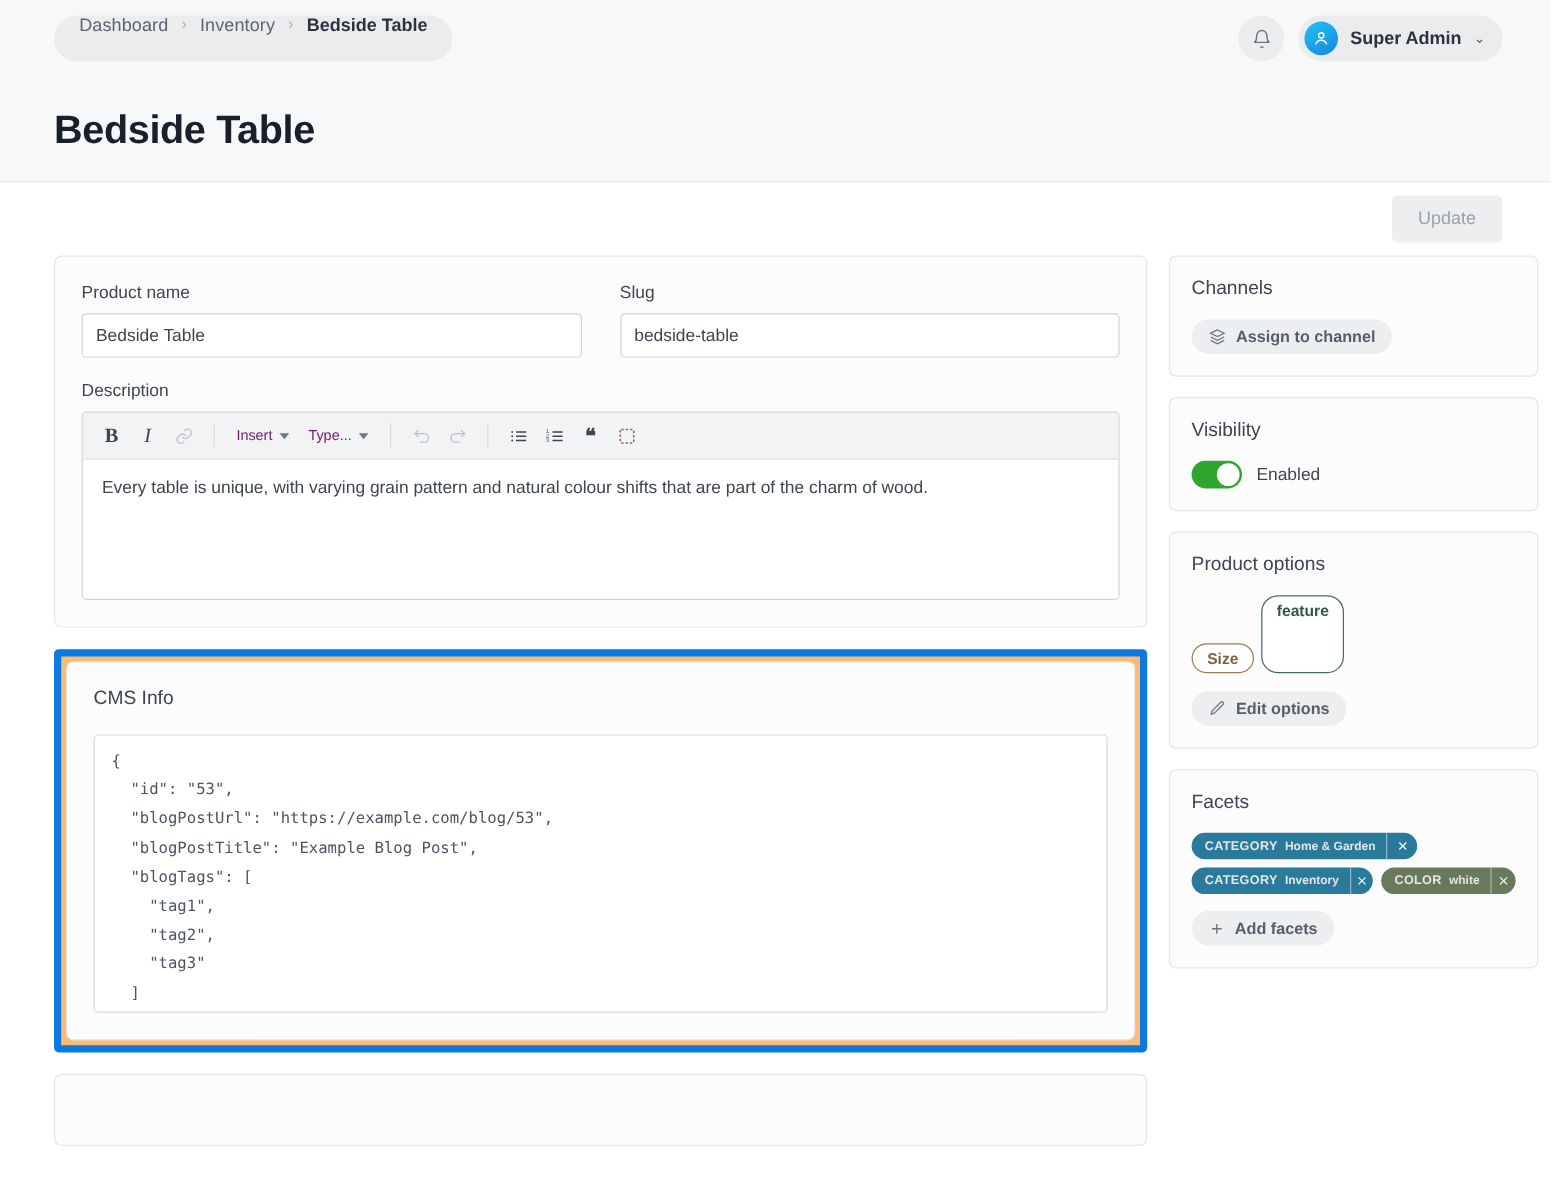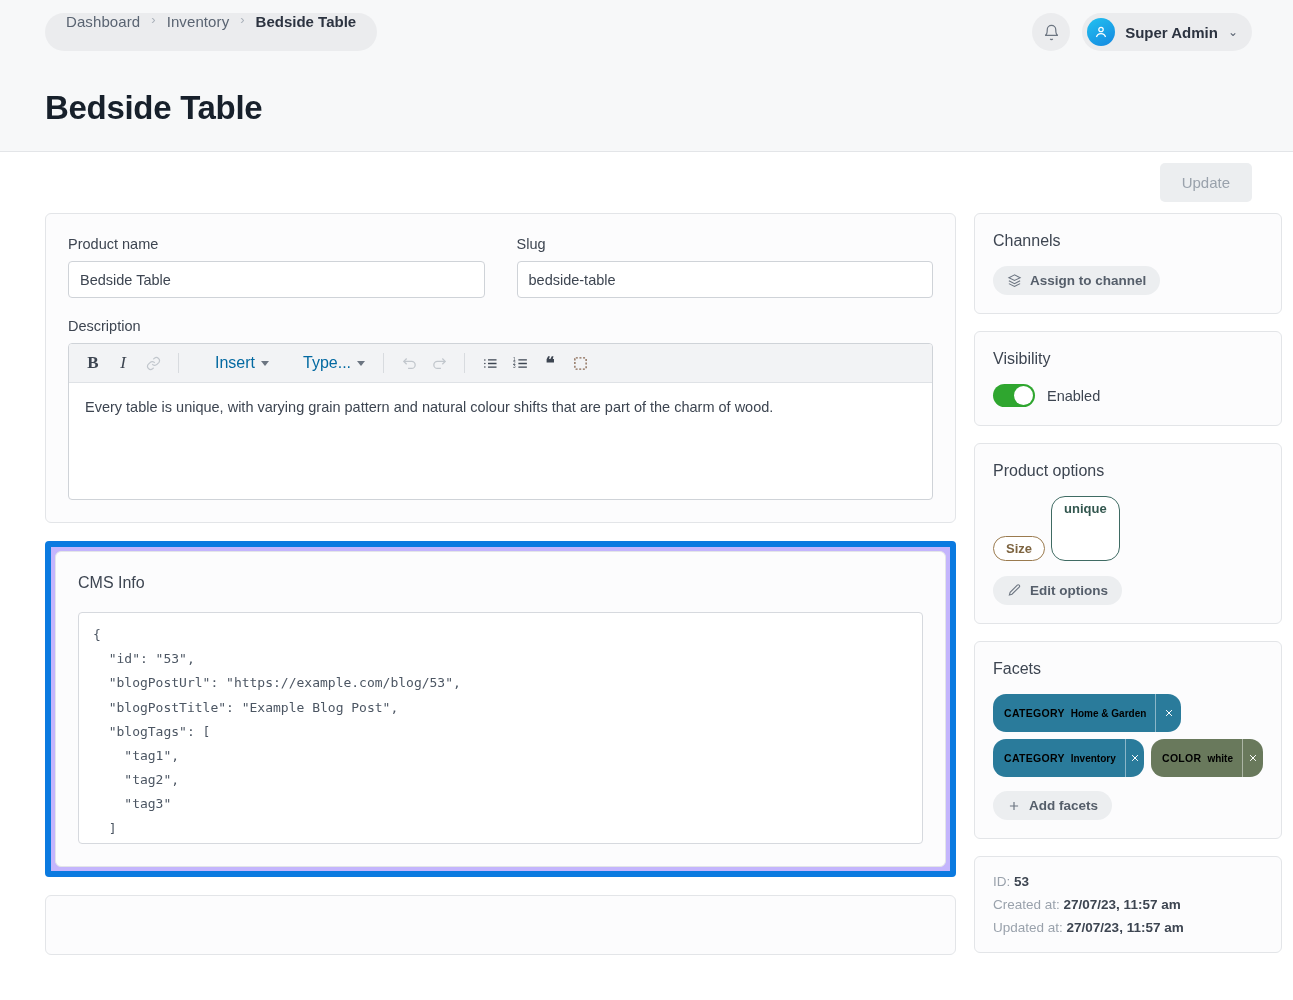--- a/index.html
+++ b/index.html
@@ -114,37 +114,37 @@
     display: flex; align-items: center; justify-content: center;
     color: #3d4551; cursor: pointer; font-size: 15px; padding: 0 4px;
   }
   .tb-btn.bold { font-weight: 700; font-family: "Liberation Serif", serif; font-size: 17px; }
   .tb-btn.ital { font-style: italic; font-family: "Liberation Serif", serif; font-size: 17px; }
   .tb-btn.muted { color: #c2c7cd; }
   .tb-btn.quote { font-weight: 700; font-size: 17px; font-family: "Liberation Serif", serif; }
   .tb-sep { width: 1px; height: 20px; background: #d8dbdf; margin: 0 9px; }
   .tb-drop {
     display: flex; align-items: center; gap: 6px;
-    font-size: 16px; color: #0369a1; padding: 0 7px; height: 28px;
-    border-radius: 3px; cursor: pointer; margin-left: 18px;
+    font-size: 12px; color: #701a75; padding: 0 7px; height: 28px;
+    border-radius: 3px; cursor: pointer;
   }
   .tb-caret { border-left: 4px solid transparent; border-right: 4px solid transparent;
               border-top: 5px solid #6c7581; }
   .editor-body {
     min-height: 116px; padding: 14px 16px;
     font-size: 14.5px; color: #3d4551; line-height: 1.5;
   }
 
   
   .highlight-wrap {
     margin-top: 18px;
     border: 6px solid #0b7ae0;
     border-radius: 4px;
     padding: 4px;
-    background: #c4b5fd;
+    background: #fdba74;
   }
   .cms-title { font-size: 16px; color: #3d4551; margin-bottom: 20px; }
   .json-box {
     border: 1px solid #d6d9de; border-radius: 4px; background: #fff;
     padding: 10px 14px;
     font-family: "DejaVu Sans Mono", monospace;
     font-size: 13px; line-height: 24.2px; color: #4c5663;
     white-space: pre;
     height: 232px; overflow: hidden;
   }
@@ -179,21 +179,21 @@
     border-radius: 14px; padding: 4px 12px;
     font-size: 13px; font-weight: 600; background: #fff; cursor: pointer;
   }
   .opt-size { border: 1px solid #9a7a4e; color: #7d6440; margin-top: 40px; }
   .opt-feature { border: 1px solid #3f6b63; color: #33574f; }
 
   .facet-rows { display: flex; flex-direction: column; gap: 7px; margin-bottom: 14px; }
   .facet-line { display: flex; gap: 7px; flex-wrap: nowrap; }
   .facet-chip {
     display: inline-flex; align-items: center; border-radius: 13px;
-    height: 38px; color: #000000; overflow: hidden; cursor: pointer;
+    height: 22px; color: #e5e5e5; overflow: hidden; cursor: pointer;
   }
   .facet-chip .fc-body { display: flex; align-items: center; gap: 6px; padding: 0 9px 0 11px; }
   .facet-chip .fc-key { font-size: 10.5px; font-weight: 700; letter-spacing: .3px; }
   .facet-chip .fc-val { font-size: 10px; font-weight: 700; }
   .facet-chip .fc-x {
     display: flex; align-items: center; justify-content: center;
     width: 26px; align-self: stretch;
     border-left: 1px solid rgba(255,255,255,.45);
     font-size: 13px;
   }
@@ -366,21 +366,21 @@
             <span class="knob"></span>
           </div>
           <span class="toggle-label">Enabled</span>
         </div>
       </div>
 
       <div class="card rcard">
         <h3>Product options</h3>
         <div class="opt-chips">
           <span class="opt-chip opt-size">Size</span>
-          <span class="opt-chip opt-feature">unique</span>
+          <span class="opt-chip opt-feature">feature</span>
         </div>
         <button class="pill-btn">
           <svg width="15" height="15" viewBox="0 0 24 24" fill="none" stroke="#6c7581" stroke-width="1.7">
             <path d="M16.5 3.5a2.1 2.1 0 0 1 3 3L8 18l-4.2 1.2L5 15 16.5 3.5z"></path>
           </svg>
           <span>Edit options</span>
         </button>
       </div>
 
       <div class="card rcard">
@@ -425,30 +425,16 @@
           </div>
         </div>
         <button class="pill-btn">
           <svg width="14" height="14" viewBox="0 0 24 24" stroke="#6c7581" stroke-width="2" fill="none">
               <path d="M12 5v14M5 12h14"></path>
             </svg>
           <span>Add facets</span>
         </button>
       </div>
 
-      <div class="card meta-card">
-        <div class="meta-line">
-          <span>ID:</span>
-          <b>53</b>
-        </div>
-        <div class="meta-line">
-          <span>Created at:</span>
-          <b>27/07/23, 11:57 am</b>
-        </div>
-        <div class="meta-line">
-          <span>Updated at:</span>
-          <b>27/07/23, 11:57 am</b>
-        </div>
-      </div>
 
     </div>
   </div>
 </div>
 
 </body></html>

